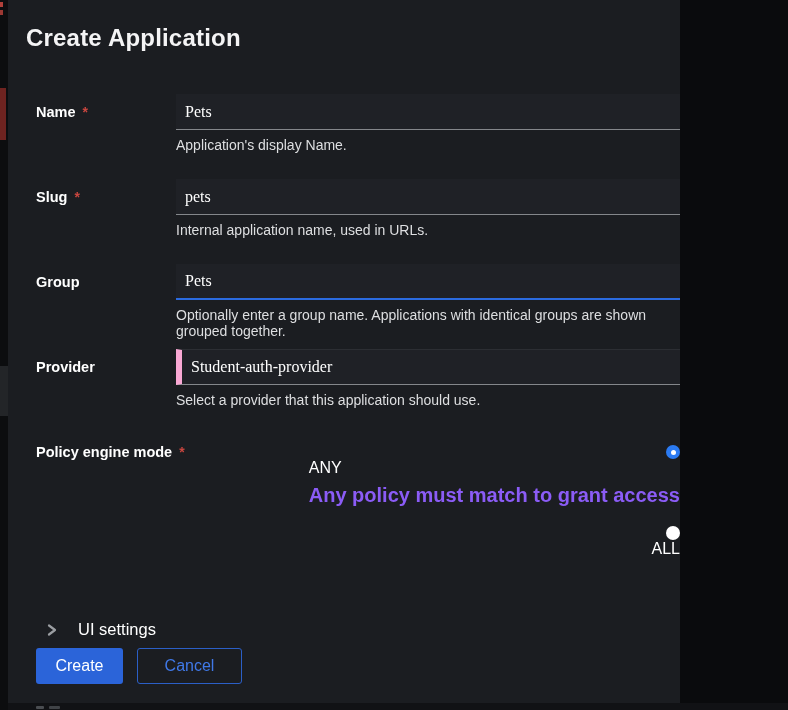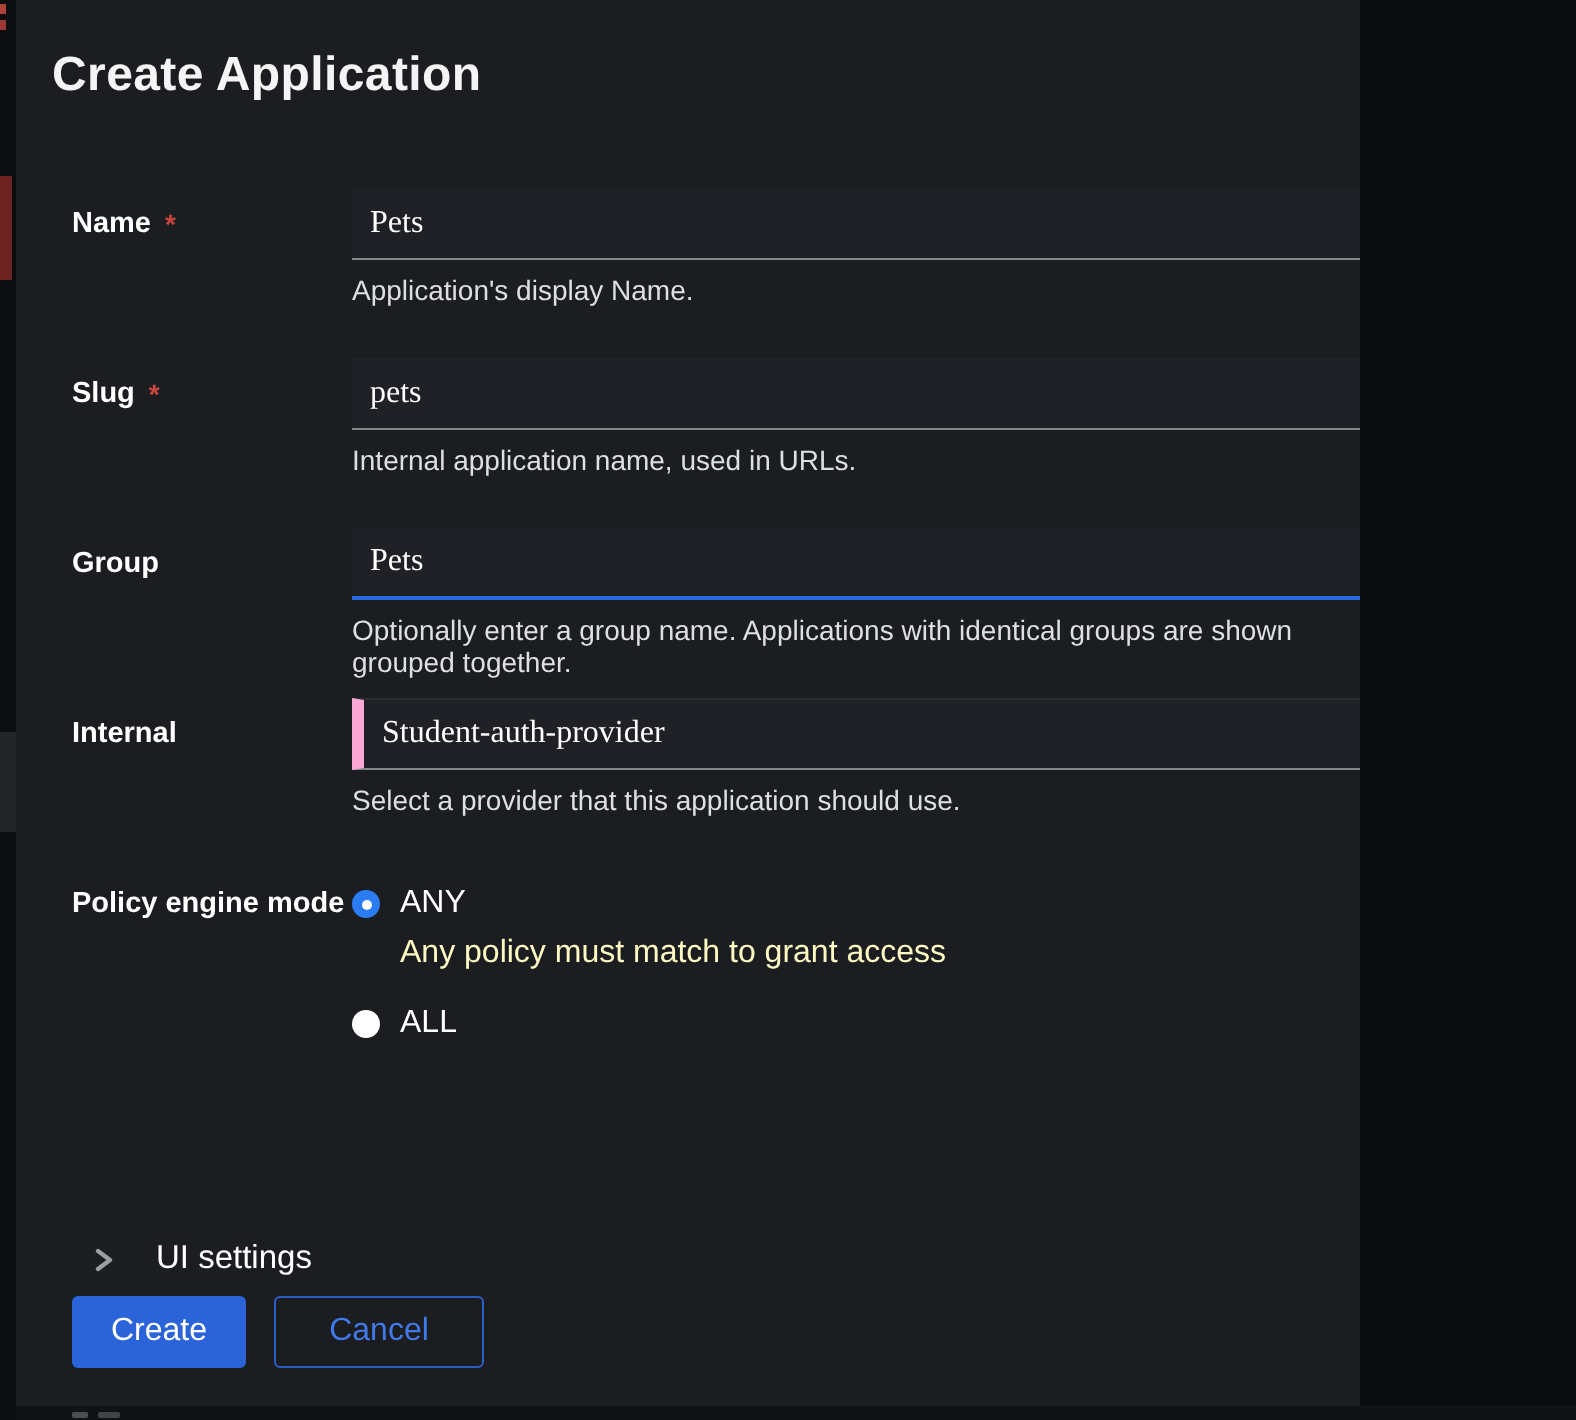--- a/index.html
+++ b/index.html
@@ -50,28 +50,28 @@
     border: none; border-bottom: 1px solid #84878b;
     font-size: 16px; font-family: Liberation Serif, serif;
     padding: 0 8px 0 9px; outline: none;
   }
   .text-input.focused { border-bottom: 2px solid #2b6be0; }
   .select-input { border-top: 1px solid #2c2e33; border-left: 6px solid #f9a8d4; }
 
   .help { margin-top: 7px; font-size: 14px; color: #dedfe1; }
 
   
-  .radio-option { display: flex; align-items: flex-start; margin-bottom: 17px; }
+  .radio-option { display: flex; align-items: flex-end; margin-bottom: 17px; flex-direction: column; }
   .radio { width: 14px; height: 14px; border-radius: 50%; margin-top: 2px; position: relative; flex: none; cursor: pointer; }
   .radio.selected { background: #2b7bf3; }
   .radio .dot { position: absolute; left: 4.5px; top: 4.5px; width: 5px; height: 5px; border-radius: 50%; background: #fff; }
   .radio.unselected { background: #ffffff; }
   .radio-body { margin-left: 10px; }
   .radio-label { font-size: 16px; line-height: 18px; color: #ffffff; cursor: pointer; }
-  .radio-help { margin-top: 7px; font-size: 16px; color: #fef9c3; }
+  .radio-help { margin-top: 7px; font-size: 20px; color: #8b5cf6; font-weight: bold; }
 
   
   .ui-settings { position: absolute; left: 37px; top: 580px; display: flex; align-items: center; cursor: pointer; margin-top: 40px; }
   .chevron-icon { width: 13px; height: 14px; display: block; }
   .ui-settings-label { margin-left: 20px; font-size: 16.5px; font-weight: 500; color: #ffffff; }
 
   
   .footer { position: absolute; left: 28px; top: 648px; display: flex; align-items: flex-end; }
   .btn-create {
     min-width: 87px; height: 36px; padding: 0 18px;
@@ -132,21 +132,21 @@
       <span>Group</span>
     </div>
     <div class="field-col">
       <input class="text-input focused" value="Pets" style="">
       <div class="help">Optionally enter a group name. Applications with identical groups are shown grouped together.</div>
     </div>
   </div>
 
   <div class="form-row row-provider">
     <div class="field-label">
-      <span>Internal</span>
+      <span>Provider</span>
     </div>
     <div class="field-col">
       <input class="text-input select-input" value="Student-auth-provider" style="">
       <div class="help">Select a provider that this application should use.</div>
     </div>
   </div>
 
   <div class="form-row row-policy">
     <div class="field-label">
       <span>Policy engine mode</span>

